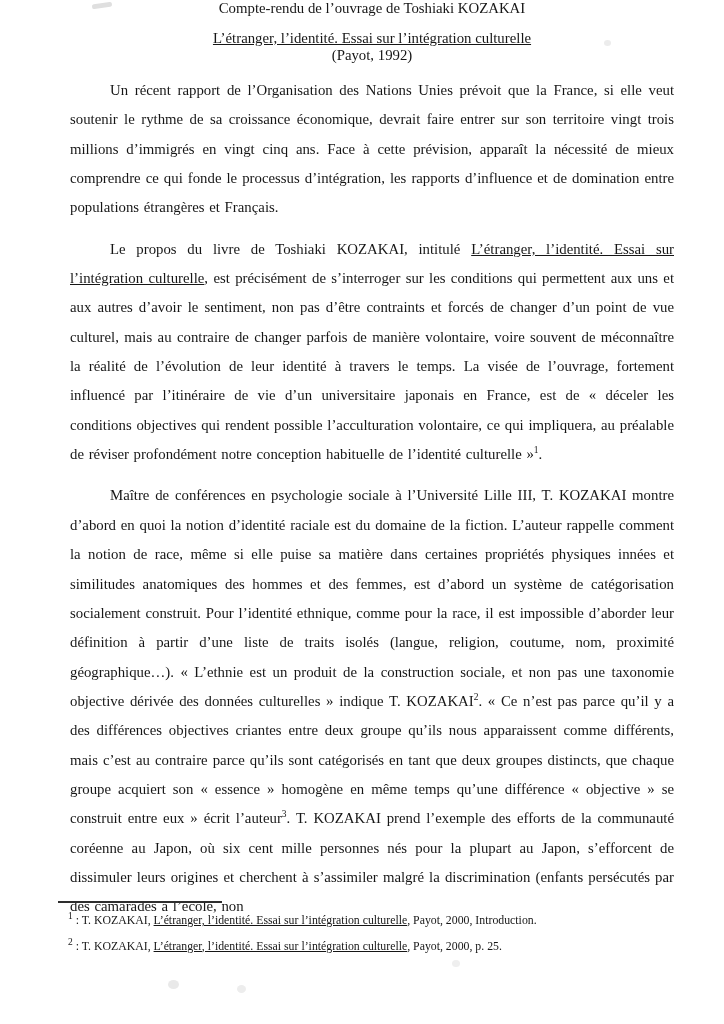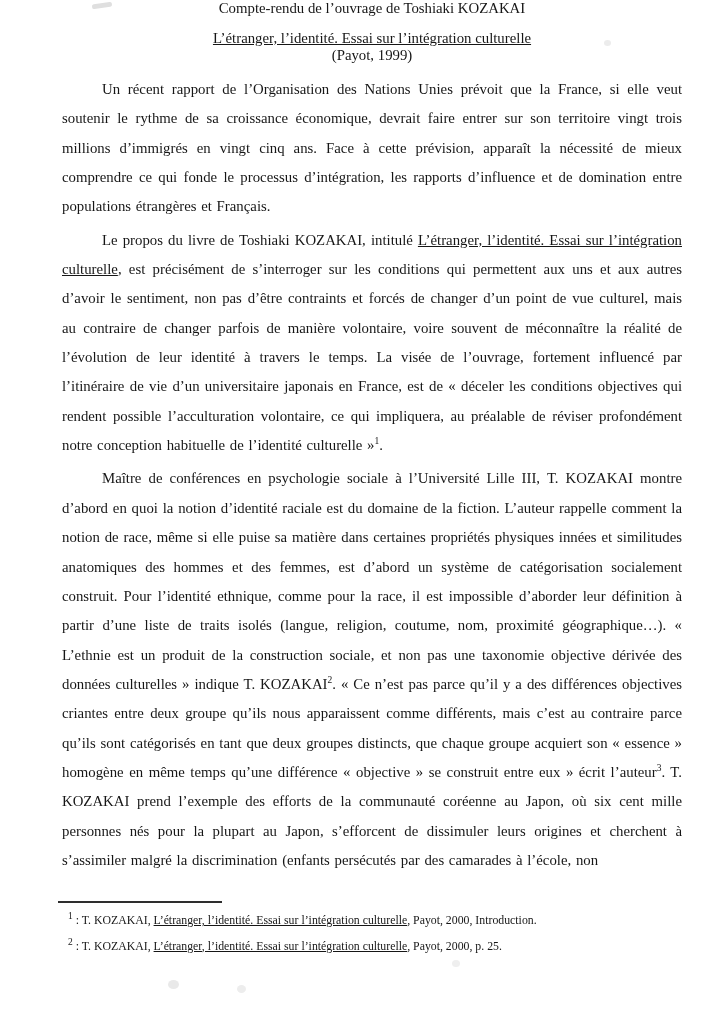--- a/index.html
+++ b/index.html
@@ -22,21 +22,21 @@
     top: 0;
   }
 
   .title-block { text-align: center; }
   .title-line  { font-size: 14.8px; line-height: 17px; }
   .title-line.main  { margin-bottom: 13px; }
   .title-line.book  { text-decoration: underline; }
 
   .body-text { margin-top: 11px; }
   .body-text p {
-    margin: 4px;
+    margin: 12px;
     font-size: 14.8px;
     line-height: 29.35px;
     text-align: justify;
     text-indent: 40px;
     word-spacing: 1px;
   }
 
   sup {
     font-size: 9.5px;
     vertical-align: super;
@@ -78,21 +78,21 @@
   <div class="artifact a2"></div>
   <div class="artifact a3"></div>
   <div class="artifact a4"></div>
   <div class="artifact a5"></div>
 
   <div class="content">
 
     <div class="title-block">
       <div class="title-line main">Compte-rendu de l’ouvrage de Toshiaki KOZAKAI</div>
       <div class="title-line book">L’étranger, l’identité. Essai sur l’intégration culturelle</div>
-      <div class="title-line publisher">(Payot, 1999)</div>
+      <div class="title-line publisher">(Payot, 1992)</div>
     </div>
 
     <div class="body-text">
       <p><span>Un récent rapport de l’Organisation des Nations Unies prévoit que la France, si elle veut soutenir le rythme de sa croissance économique, devrait faire entrer sur son territoire vingt trois millions d’immigrés en vingt cinq ans. Face à cette prévision, apparaît la nécessité de mieux comprendre ce qui fonde le processus d’intégration, les rapports d’influence et de domination entre populations étrangères et Français.</span></p>
       <p><span>Le propos du livre de Toshiaki KOZAKAI, intitulé </span><span class="u">L’étranger, l’identité. Essai sur l’intégration culturelle</span><span>, est précisément de s’interroger sur les conditions qui permettent aux uns et aux autres d’avoir le sentiment, non pas d’être contraints et forcés de changer d’un point de vue culturel, mais au contraire de changer parfois de manière volontaire, voire souvent de méconnaître la réalité de l’évolution de leur identité à travers le temps. La visée de l’ouvrage, fortement influencé par l’itinéraire de vie d’un universitaire japonais en France, est de « déceler les conditions objectives qui rendent possible l’acculturation volontaire, ce qui impliquera, au préalable de réviser profondément notre conception habituelle de l’identité culturelle »</span><sup>1</sup><span>.</span></p>
       <p><span>Maître de conférences en psychologie sociale à l’Université Lille III, T. KOZAKAI montre d’abord en quoi la notion d’identité raciale est du domaine de la fiction. L’auteur rappelle comment la notion de race, même si elle puise sa matière dans certaines propriétés physiques innées et similitudes anatomiques des hommes et des femmes, est d’abord un système de catégorisation socialement construit. Pour l’identité ethnique, comme pour la race, il est impossible d’aborder leur définition à partir d’une liste de traits isolés (langue, religion, coutume, nom, proximité géographique…). « L’ethnie est un produit de la construction sociale, et non pas une taxonomie objective dérivée des données culturelles » indique T. KOZAKAI</span><sup>2</sup><span>. « Ce n’est pas parce qu’il y a des différences objectives criantes entre deux groupe qu’ils nous apparaissent comme différents, mais c’est au contraire parce qu’ils sont catégorisés en tant que deux groupes distincts, que chaque groupe acquiert son « essence » homogène en même temps qu’une différence « objective » se construit entre eux » écrit l’auteur</span><sup>3</sup><span>. T. KOZAKAI prend l’exemple des efforts de la communauté coréenne au Japon, où six cent mille personnes nés pour la plupart au Japon, s’efforcent de dissimuler leurs origines et cherchent à s’assimiler malgré la discrimination (enfants persécutés par des camarades à l’école, non</span></p>
     </div>
 
   </div>
 

